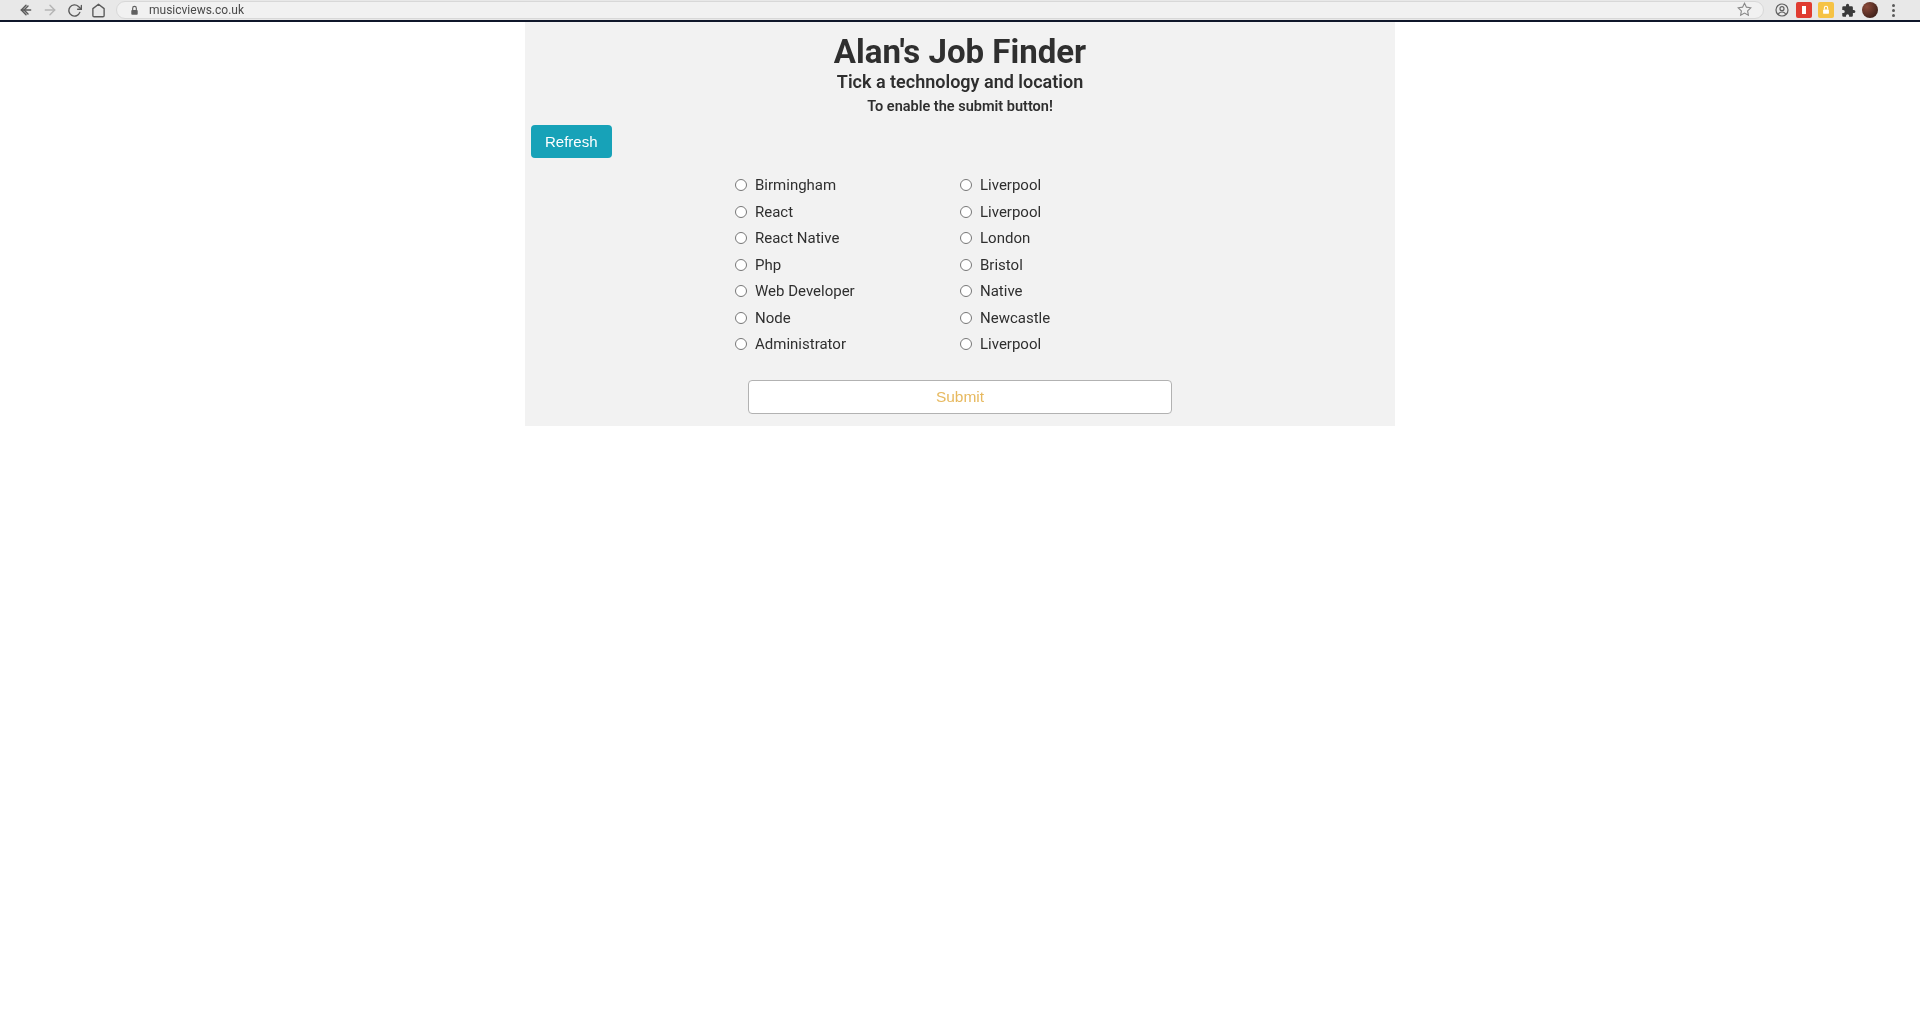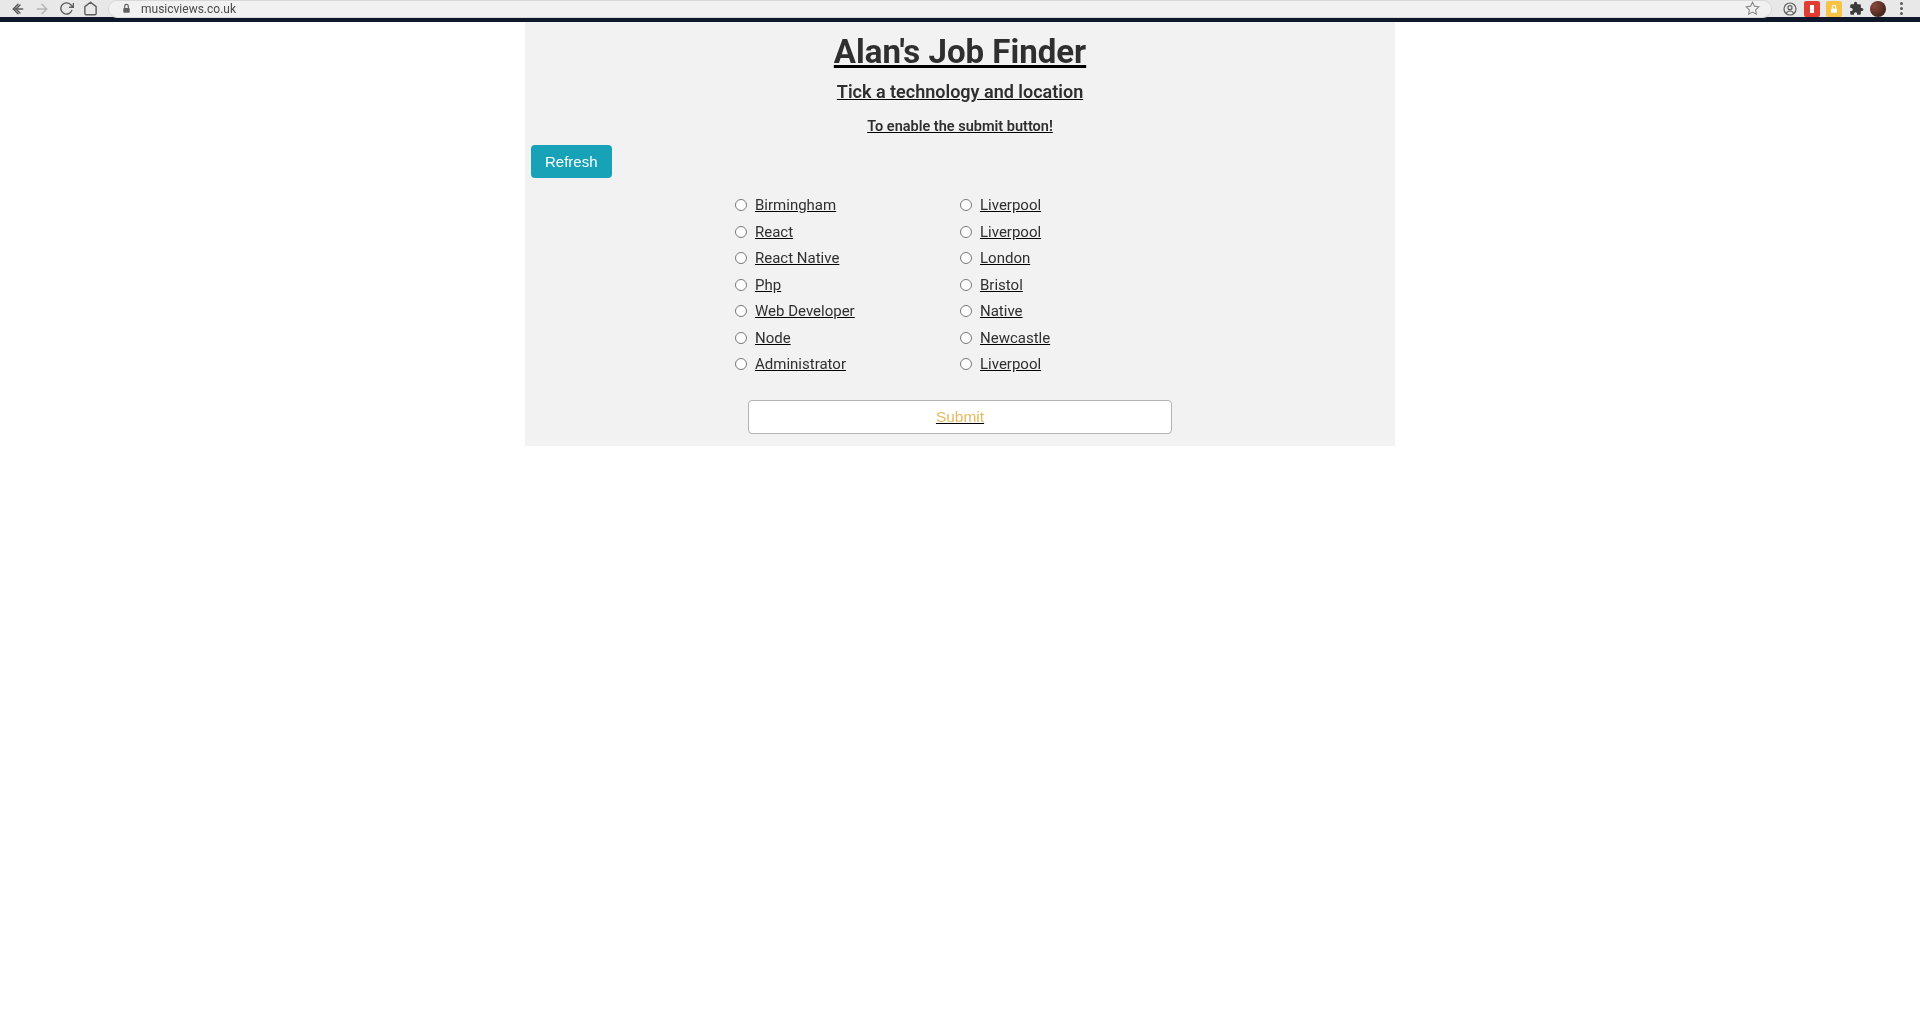--- a/index.html
+++ b/index.html
@@ -10,22 +10,22 @@
     body {
       font-family: -apple-system, BlinkMacSystemFont, "Segoe UI", Roboto, Helvetica, Arial, sans-serif;
       background: #ffffff;
     }
     
     .browser-bar {
       height: 22px;
       background: #e8e8e8;
       display: flex;
       align-items: center;
-      padding: 0 6px;
-      border-bottom: 5px solid #0f172a;
+      padding: 0 14px;
+      border-bottom: 2px solid #0f172a;
     }
     .bb-icon {
       width: 24px;
       height: 22px;
       display: flex;
       align-items: center;
       justify-content: center;
       color: #5a5a5a;
       cursor: pointer;
     }
@@ -95,42 +95,40 @@
     
     .viewport {
       width: 100%;
       background: #fff;
     }
     .page-wrap {
       width: 870px;
       margin: 0 auto;
       background: #f2f2f2;
       padding-bottom: 12px;
-      text-decoration: underline;
     }
     .page-title {
       text-align: center;
       font-size: 33px;
       font-weight: 700;
       color: #2f2f2f;
       padding-top: 10px;
     }
     .subtitle {
       text-align: center;
       font-size: 18px;
       font-weight: 600;
       color: #2f2f2f;
-      margin-top: 10px;
     }
     .sub-subtitle {
       text-align: center;
       font-size: 14.5px;
       font-weight: 600;
       color: #2f2f2f;
-      margin-top: 16px;
+      margin-top: 6px;
     }
     .refresh-row {
       padding: 10px 0 0 0;
       margin-left: 6px;
     }
     .refresh-btn {
       background: #17a2b8;
       color: #fff;
       border: none;
       padding: 8px 14px;

